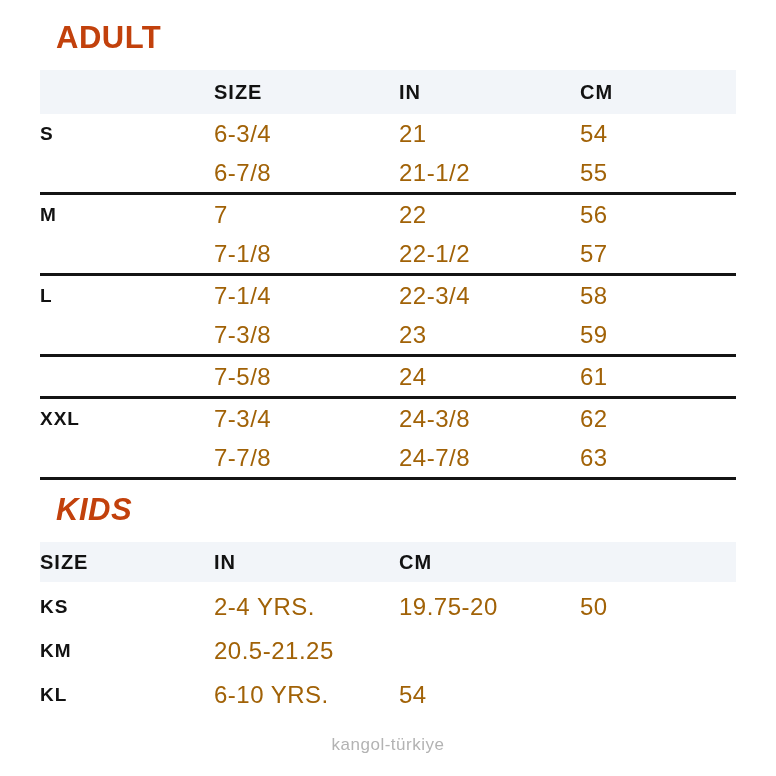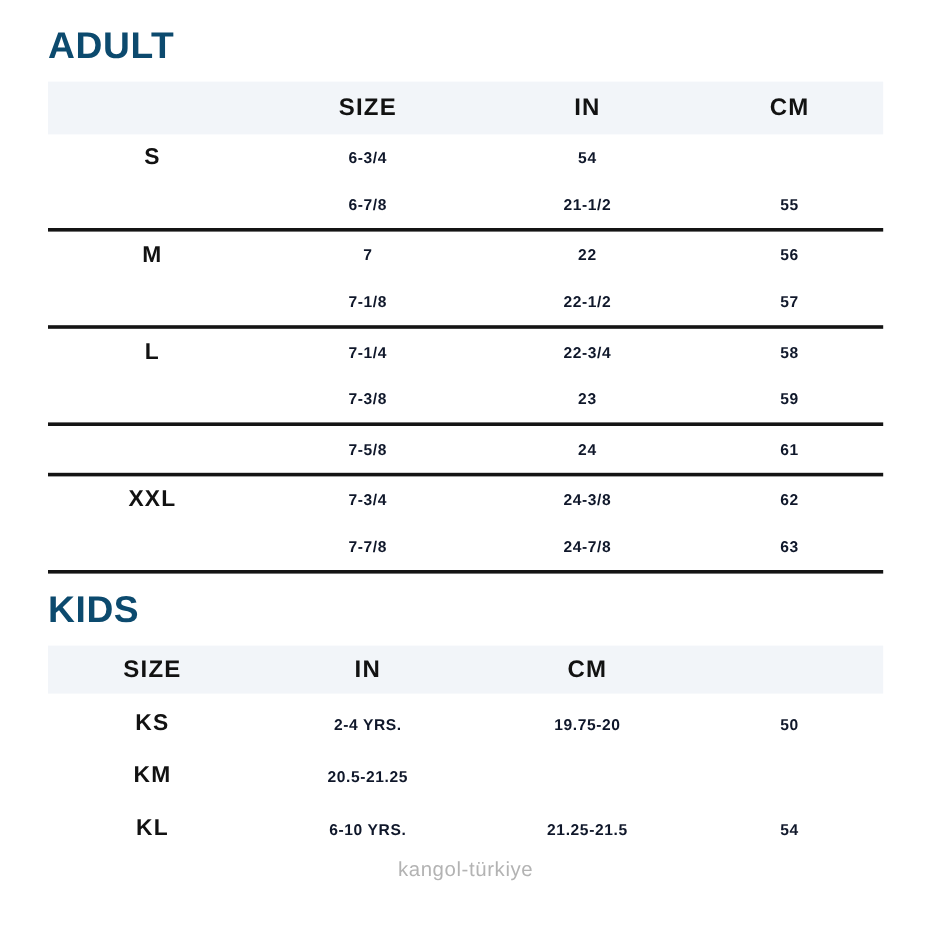--- a/index.html
+++ b/index.html
@@ -13,93 +13,93 @@
     font-family: "Liberation Sans", sans-serif;
     color: #1c1c1c;
     overflow: hidden;
   }
   .page {
     padding: 0 40px;
     box-sizing: border-box;
     width: 776px;
   }
   .section-title {
-    margin: 0;
+    margin: 16px;
     font-size: 31px;
     font-weight: 800;
     letter-spacing: 0.5px;
-    color: #0c4a6e;
+    color: #c2410c;
     line-height: 32px;
   }
   .adult-title { margin-top: 22px; }
-  .kids-title  { margin-top: 14px; }
+  .kids-title  { margin-top: 14px; font-style: italic; }
 
   .grid-row {
     display: grid;
     grid-template-columns: 174px 185px 181px 156px;
     align-items: center;
-    text-align: center;
   }
   .thead {
     background: #f2f5f9;
     height: 44px;
     margin-top: 14px;
     font-weight: 700;
     font-size: 20px;
     letter-spacing: 1px;
     color: #121212;
   }
   .thead.kids-head { height: 40px; }
 
   .row { height: 39px; }
   .kids-row { height: 44px; }
 
   .cell {
-    font-size: 13px;
-    font-weight: 700;
-    color: #0f172a;
+    font-size: 24px;
+    font-weight: 400;
+    color: #a16207;
     letter-spacing: 0.5px;
   }
   .cell.label {
     font-weight: 700;
     font-size: 19px;
     letter-spacing: 1px;
     color: #121212;
   }
   .size-group {
     border-bottom: 3px solid #141414;
   }
   .kids-body { margin-top: 3px; }
 
   .footer {
     text-align: center;
     font-size: 17px;
     color: #b3b3b3;
     letter-spacing: 0.5px;
-    margin-top: 2px;
+    margin-top: 18px;
   }
 </style>
 </head>
 <body>
 
 <div class="page">
 
   <h1 class="section-title adult-title">ADULT</h1>
 
   <div class="grid-row thead">
     <div class="cell"></div>
     <div>SIZE</div>
     <div>IN</div>
     <div>CM</div>
   </div>
 
   <div class="size-group">
     <div class="grid-row row">
       <div class="cell label">S</div>
       <div class="cell">6-3/4</div>
+      <div class="cell">21</div>
       <div class="cell">54</div>
     </div>
     <div class="grid-row row">
       <div class="cell label"></div>
       <div class="cell">6-7/8</div>
       <div class="cell">21-1/2</div>
       <div class="cell">55</div>
     </div>
   </div>
 
@@ -172,20 +172,19 @@
       <div class="cell">19.75-20</div>
       <div class="cell">50</div>
     </div>
     <div class="grid-row kids-row">
       <div class="cell label">KM</div>
       <div class="cell">20.5-21.25</div>
     </div>
     <div class="grid-row kids-row">
       <div class="cell label">KL</div>
       <div class="cell">6-10 YRS.</div>
-      <div class="cell">21.25-21.5</div>
       <div class="cell">54</div>
     </div>
   </div>
 
   <div class="footer">kangol-türkiye</div>
 
 </div>
 
 </body></html>

